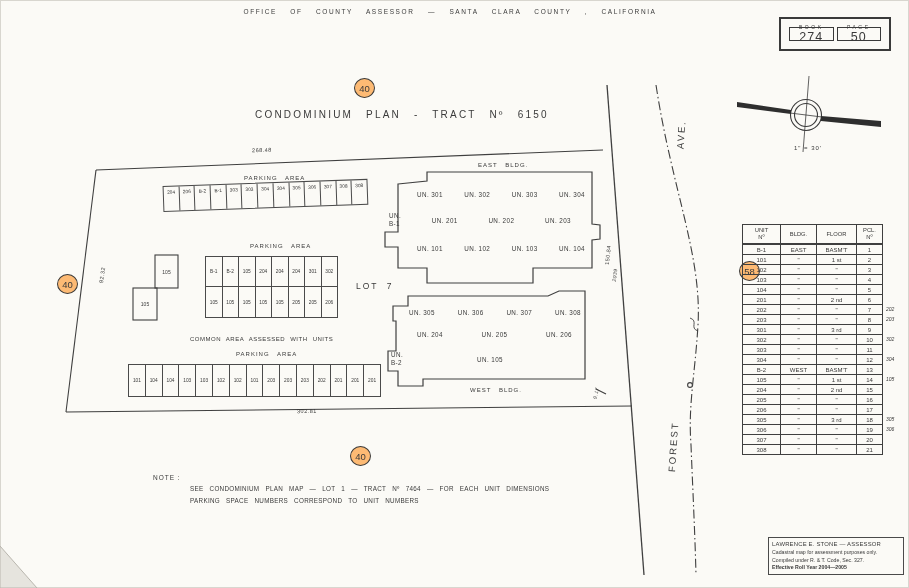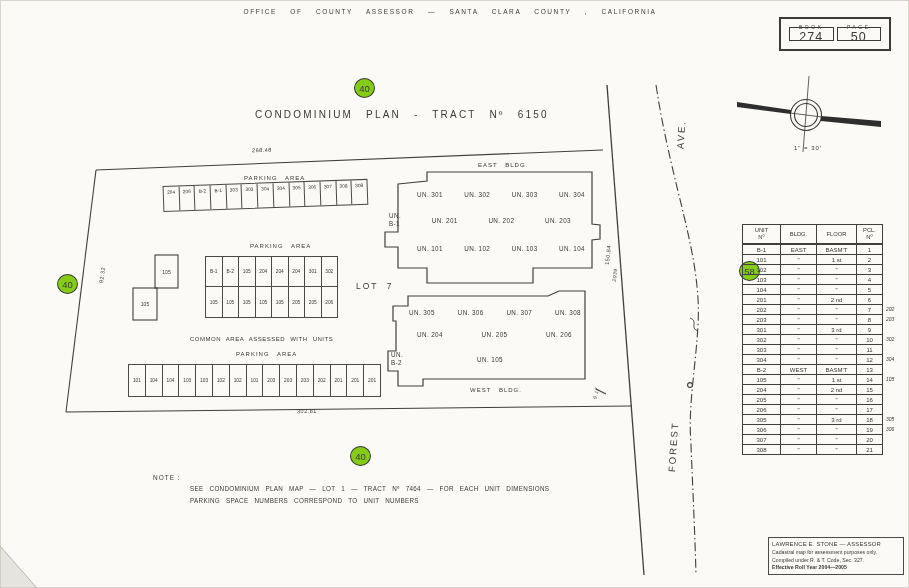--- a/index.html
+++ b/index.html
@@ -6,21 +6,21 @@
   .page{position:relative;width:909px;height:588px;background:#fbfaf6;overflow:hidden;
         box-shadow:inset 0 0 0 1px #d8d6cf;font-family:"Liberation Sans",sans-serif;color:#3a3a3a;}
   .abs{position:absolute;}
   
   .hdr{left:170px;top:8px;width:560px;text-align:center;font-size:6.5px;letter-spacing:1.6px;word-spacing:10px;}
   .bookpage{left:779px;top:17px;width:112px;height:34px;border:2px solid #3a3a3a;display:flex;gap:3px;padding:8px;box-sizing:border-box;background:#fbfaf6;}
   .bp-cell{flex:1;border:1px solid #3a3a3a;display:flex;flex-direction:column;align-items:center;justify-content:center;line-height:1;}
   .bp-label{font-size:5px;letter-spacing:2.5px;margin-bottom:1px;}
   .bp-value{font-size:12.5px;letter-spacing:1px;}
   
-  .refc{width:21px;height:20px;border:1.4px solid #3a3a3a;border-radius:50%;display:flex;align-items:center;justify-content:center;font-size:9.5px;background:#84cc16;box-sizing:border-box;}
+  .refc{width:21px;height:20px;border:1.4px solid #3a3a3a;border-radius:50%;display:flex;align-items:center;justify-content:center;font-size:9.5px;background:#fdba74;box-sizing:border-box;}
   
   .maptitle{left:255px;top:109px;font-size:10px;letter-spacing:2.2px;word-spacing:8px;}
   .lbl{font-size:6px;letter-spacing:1px;word-spacing:5px;white-space:nowrap;}
   .lot{left:356px;top:281px;font-size:8.5px;letter-spacing:2px;word-spacing:4px;}
   .common{left:190px;top:336px;font-size:6px;letter-spacing:.5px;word-spacing:3px;}
   
   .dim{font-size:5.5px;letter-spacing:.5px;white-space:nowrap;}
   .dim.it{font-style:italic;font-size:5px;}
   
   .road{writing-mode:vertical-rl;transform:rotate(184deg);font-size:9.5px;letter-spacing:2px;white-space:nowrap;}

